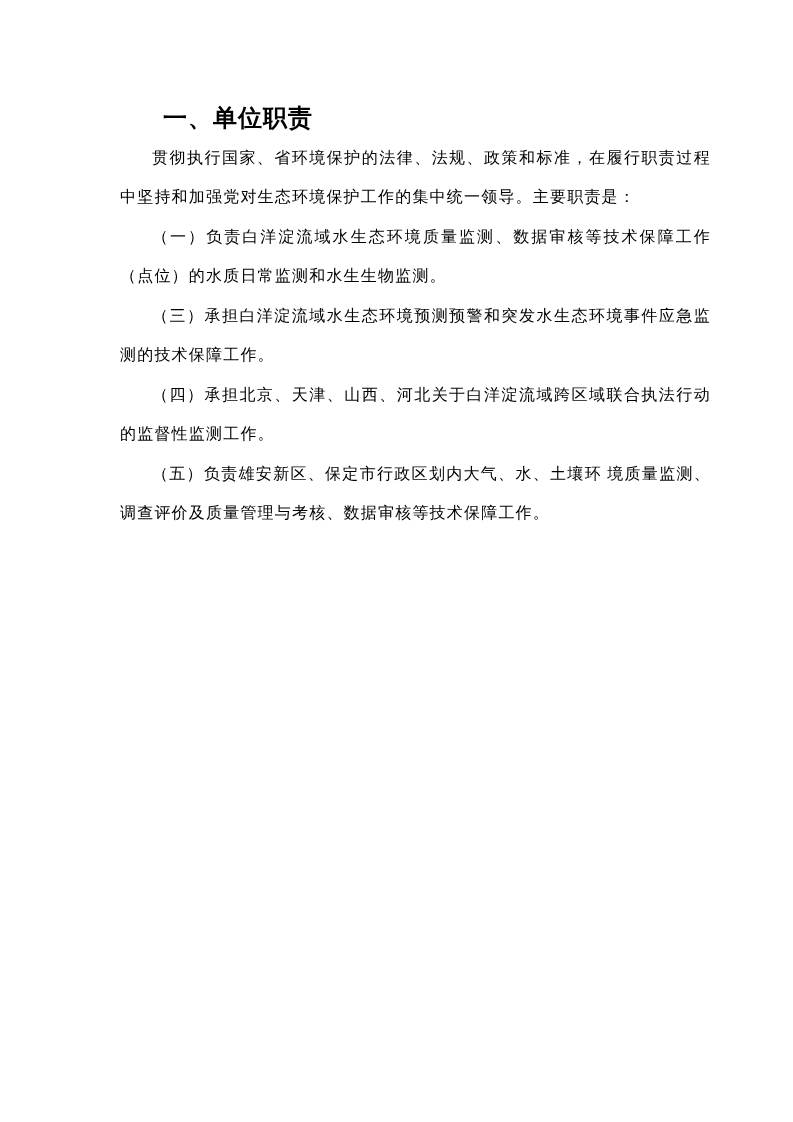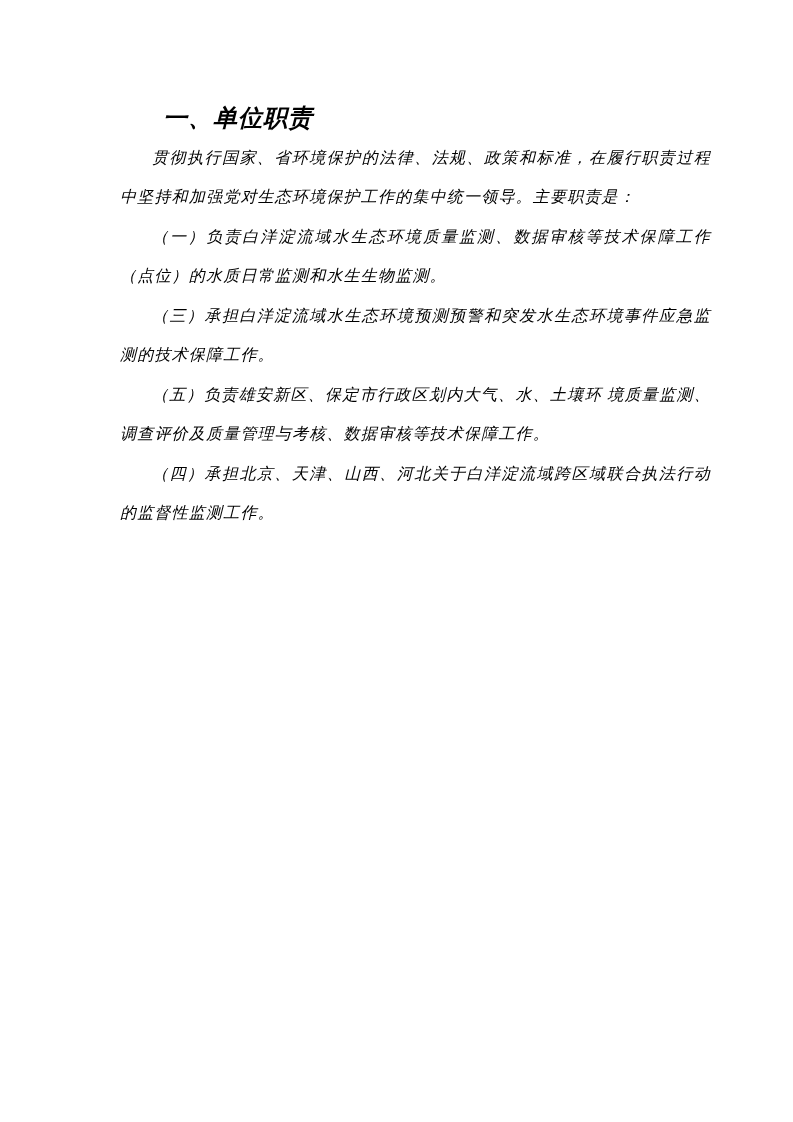--- a/index.html
+++ b/index.html
@@ -9,21 +9,20 @@
   }
   .page {
     position: relative;
     width: 793px;
     height: 1122px;
     background: #ffffff;
     box-sizing: border-box;
     padding: 98px 82px 0 120px;
     overflow: hidden;
     color: #000000;
-    font-style: italic;
   }
   .doc-title {
     font-family: "Liberation Sans", "DejaVu Sans", sans-serif;
     font-weight: bold;
     font-size: 24px;
     line-height: 39.5px;
     letter-spacing: 1px;
     text-indent: 43px;
     margin: 0;
     white-space: nowrap;
@@ -41,16 +40,16 @@
 </style>
 </head>
 <body>
 
 <div class="page">
   <h1 class="doc-title">一、单位职责</h1>
   <div class="doc-body">
     <p>贯彻执行国家、省环境保护的法律、法规、政策和标准，在履行职责过程中坚持和加强党对生态环境保护工作的集中统一领导。主要职责是：</p>
     <p>（一）负责白洋淀流域水生态环境质量监测、数据审核等技术保障工作（点位）的水质日常监测和水生生物监测。</p>
     <p>（三）承担白洋淀流域水生态环境预测预警和突发水生态环境事件应急监测的技术保障工作。</p>
+    <p>（四）承担北京、天津、山西、河北关于白洋淀流域跨区域联合执法行动的监督性监测工作。</p>
     <p>（五）负责雄安新区、保定市行政区划内大气、水、土壤环 境质量监测、调查评价及质量管理与考核、数据审核等技术保障工作。</p>
-    <p>（四）承担北京、天津、山西、河北关于白洋淀流域跨区域联合执法行动的监督性监测工作。</p>
   </div>
 </div>
 
 </body></html>

